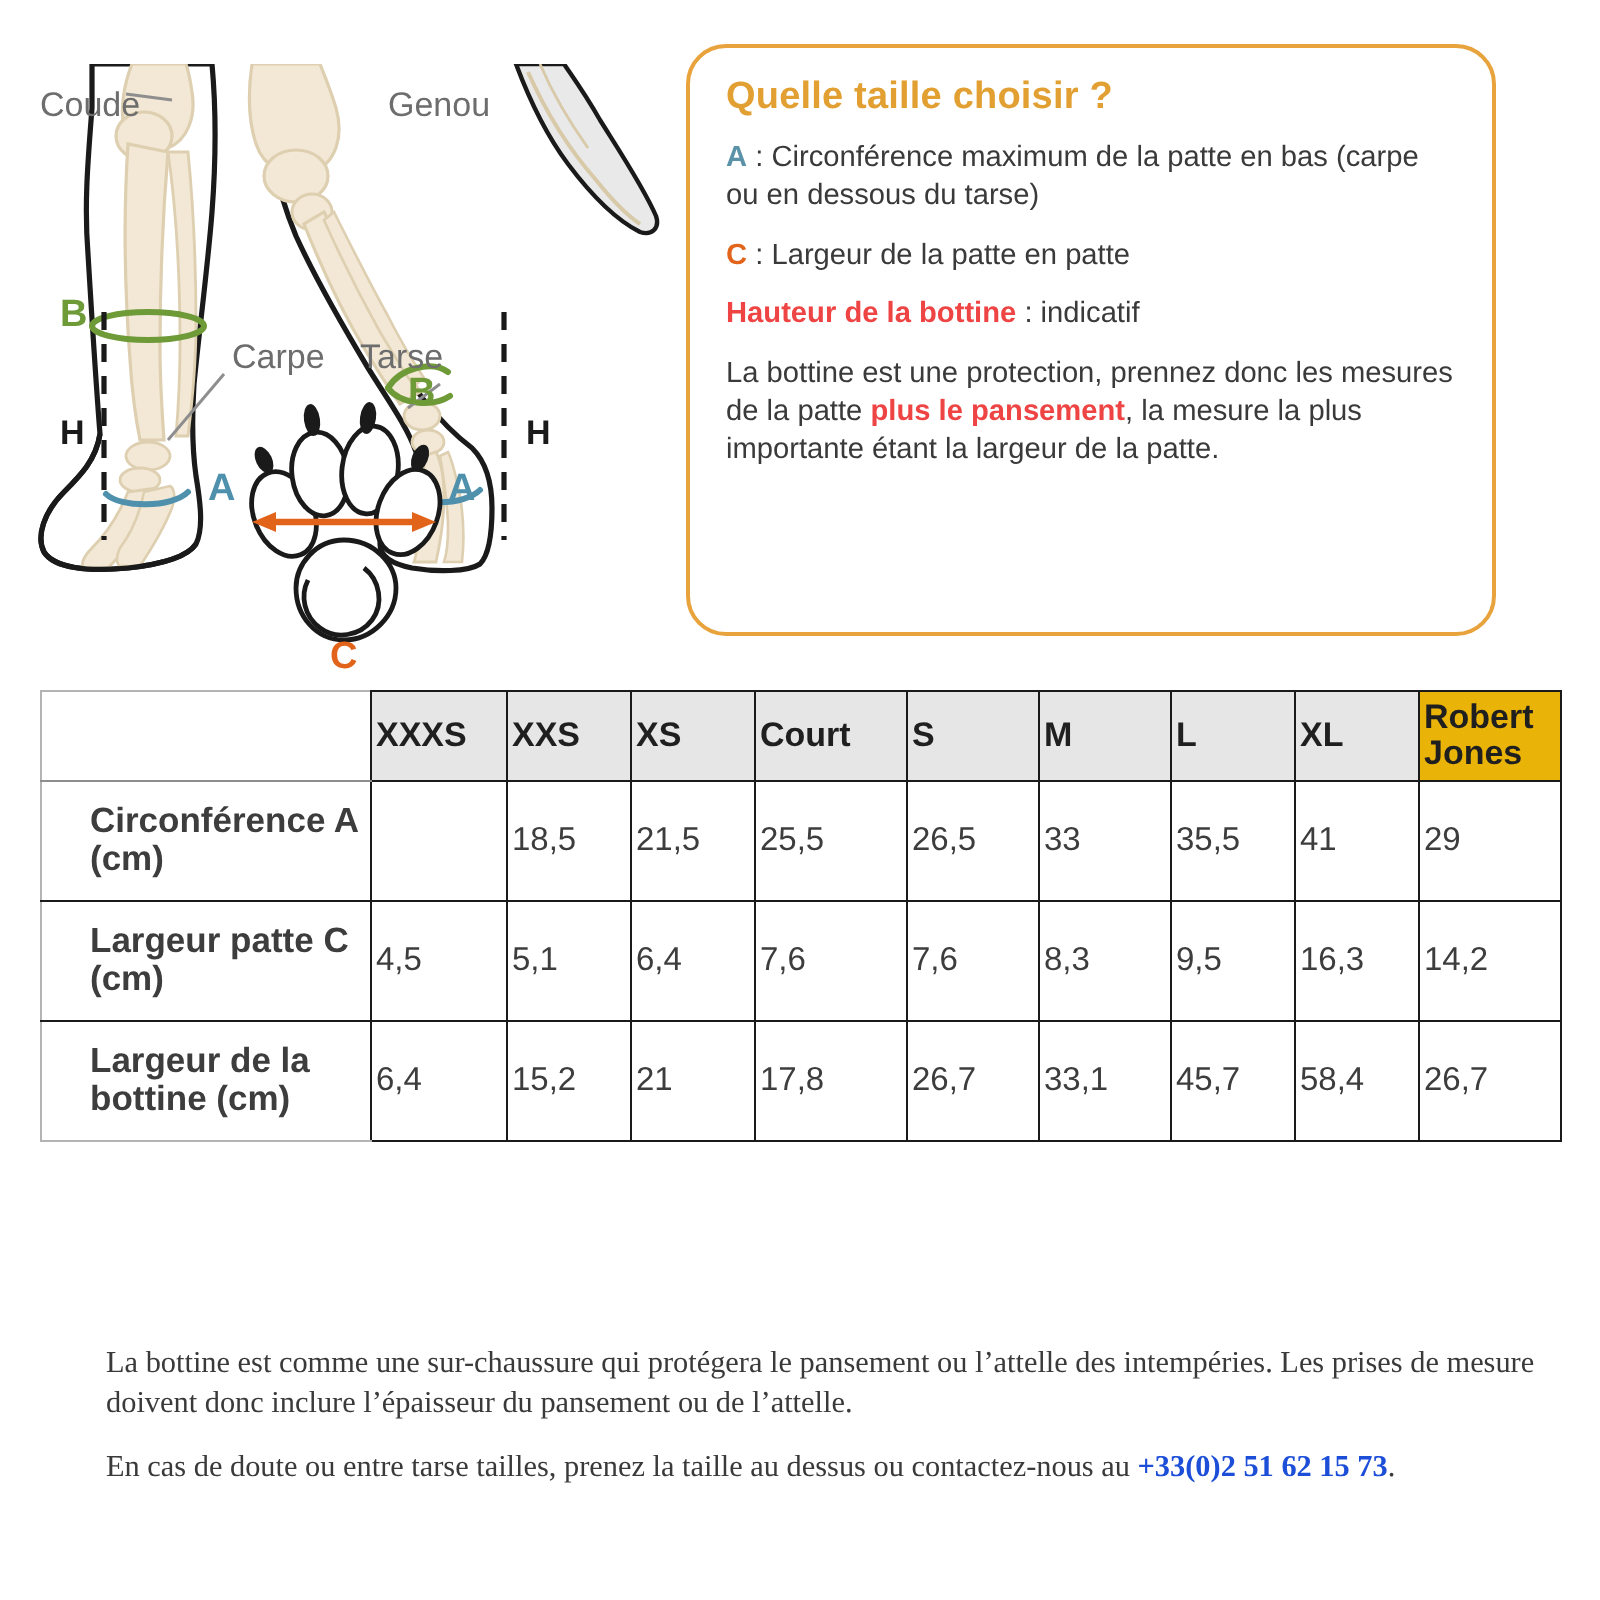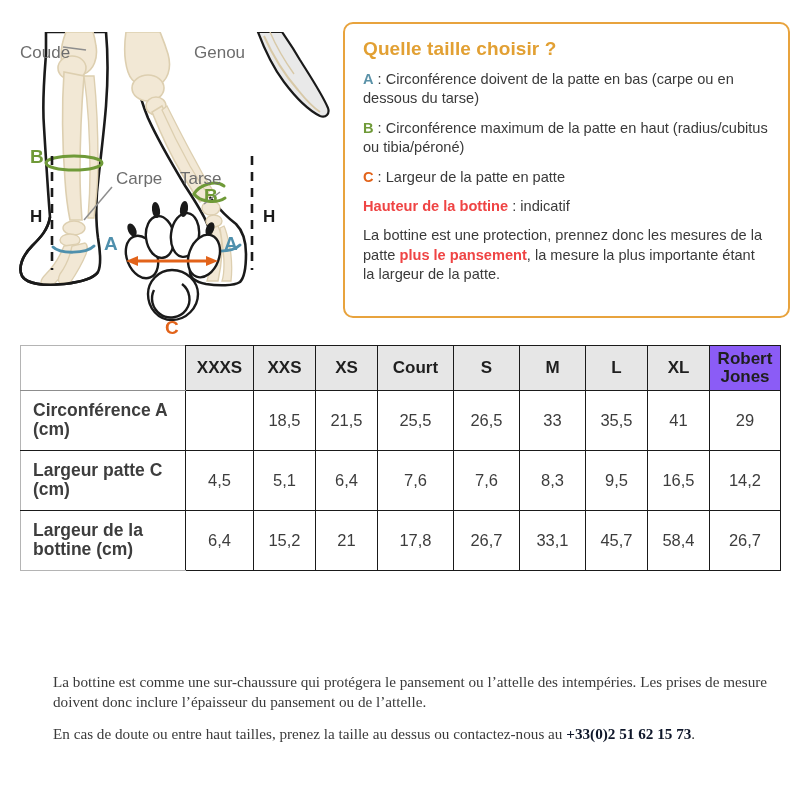--- a/index.html
+++ b/index.html
@@ -28,23 +28,23 @@
     position: absolute;
     left: 8px; top: 32px;
     width: 330px; height: 305px;
   }
   .diagram svg { display: block; }
 
   
   .info-box {
     position: absolute;
     left: 343px; top: 22px;
-    width: 447px; height: 296px;
+    width: 405px; height: 296px;
     border: 2px solid #e8a33d;
-    border-radius: 10px;
+    border-radius: 20px;
     background: #ffffff;
     padding: 14px 18px 10px 18px;
   }
   .info-title {
     color: #e2a033;
     font-size: 19px;
     font-weight: bold;
     margin: 0 0 10px 0;
     letter-spacing: .1px;
   }
@@ -63,52 +63,52 @@
   
   .size-table {
     position: absolute;
     left: 20px; top: 345px;
     width: 760px;
     border-collapse: collapse;
     table-layout: fixed;
   }
   .size-table td, .size-table th {
     border: 1px solid #1a1a1a;
-    text-align: center;
+    text-align: left;
     vertical-align: middle;
     font-size: 16.5px;
     color: #3d3d3d;
     padding: 4px 2px;
     font-weight: normal;
   }
   .size-table thead th {
     background: #e6e6e6;
     font-weight: bold;
     color: #1f1f1f;
     height: 44px;
     font-size: 17px;
   }
   .size-table thead th.corner {
     background: #ffffff;
     border-left: 1px solid #b4b4b4;
     border-top: 1px solid #b4b4b4;
     border-bottom: 1px solid #8d8d8d;
   }
   .size-table thead th.rj {
-    background: #8b5cf6;
+    background: #eab308;
     line-height: 1.05;
   }
   .size-table tbody td {
     height: 60px;
   }
   .size-table td.rowhead {
     text-align: left;
     font-weight: bold;
     font-size: 17.5px;
-    padding-left: 12px;
+    padding-left: 24px;
     line-height: 1.12;
     border-left: 1px solid #b4b4b4;
     border-right: 1px solid #1a1a1a;
   }
   .rh-a { color: #5b92a8; }
   .rh-b { color: #6f9a38; }
   .rh-c { color: #e2631a; }
   .rh-h { color: #1f1f1f; }
   .size-table tbody tr:last-child td.rowhead { border-bottom: 1px solid #b4b4b4; }
 
@@ -119,21 +119,21 @@
     width: 762px;
     margin-left: 33px;
   }
   .footer p {
     margin: 0 0 12px 0;
     font-size: 15.2px;
     line-height: 1.32;
     color: #3a3a3a;
     font-family: "Liberation Serif", serif;
   }
-  .footer .bold { font-weight: bold; color: #0f172a; }
+  .footer .bold { font-weight: bold; color: #1d4ed8; }
 
   
   .dg-label { font-family: "Liberation Sans", sans-serif; fill: #6d6d6d; font-size: 17px; }
   .dg-a { font-family: "Liberation Sans", sans-serif; fill: #4f90ad; font-size: 19px; font-weight: bold; }
   .dg-b { font-family: "Liberation Sans", sans-serif; fill: #6f9a38; font-size: 19px; font-weight: bold; }
   .dg-c { font-family: "Liberation Sans", sans-serif; fill: #e2631a; font-size: 19px; font-weight: bold; }
   .dg-h { font-family: "Liberation Sans", sans-serif; fill: #1a1a1a; font-size: 17px; font-weight: bold; }
 </style>
 </head>
 <body>
@@ -257,23 +257,22 @@
         <text class="dg-a" x="216" y="218">A</text>
         <text class="dg-c" x="157" y="302">C</text>
         <text class="dg-h" x="22" y="190">H</text>
         <text class="dg-h" x="255" y="190">H</text>
       </svg>
     </div>
 
     <div class="info-box">
       <div class="info-title">Quelle taille choisir ?</div>
 
-      <p class="info-p"><span class="lbl-a">A</span><span> : Circonférence doivent de la patte en bas (carpe ou en dessous du tarse)</span></p>
-
-      <p class="info-p"><span class="lbl-b">B</span><span> : Circonférence maximum de la patte en haut (radius/cubitus ou tibia/péroné)</span></p>
+      <p class="info-p"><span class="lbl-a">A</span><span> : Circonférence maximum de la patte en bas (carpe ou en dessous du tarse)</span></p>
+
 
       <p class="info-p"><span class="lbl-c">C</span><span> : Largeur de la patte en patte</span></p>
 
       <p class="info-p"><span class="b-strong">Hauteur de la bottine</span><span> : indicatif</span></p>
 
       <p class="info-p"><span>La bottine est une protection, prennez donc les mesures de la patte </span><span class="b-strong">plus le pansement</span><span>, la mesure la plus importante étant la largeur de la patte.</span></p>
     </div>
   </div>
 
   <table class="size-table">
@@ -318,36 +317,36 @@
       </tr>
       <tr>
         <td class="rowhead rh-c"><span>Largeur patte C</span><br><span>(cm)</span></td>
         <td>4,5</td>
         <td>5,1</td>
         <td>6,4</td>
         <td>7,6</td>
         <td>7,6</td>
         <td>8,3</td>
         <td>9,5</td>
-        <td>16,5</td>
+        <td>16,3</td>
         <td>14,2</td>
       </tr>
       <tr>
         <td class="rowhead rh-h"><span>Largeur de la</span><br><span>bottine (cm)</span></td>
         <td>6,4</td>
         <td>15,2</td>
         <td>21</td>
         <td>17,8</td>
         <td>26,7</td>
         <td>33,1</td>
         <td>45,7</td>
         <td>58,4</td>
         <td>26,7</td>
       </tr>
     </tbody>
   </table>
 
   <div class="footer">
     <p>La bottine est comme une sur-chaussure qui protégera le pansement ou l’attelle des intempéries. Les prises de mesure doivent donc inclure l’épaisseur du pansement ou de l’attelle.</p>
-    <p><span>En cas de doute ou entre haut tailles, prenez la taille au dessus ou contactez-nous au </span><span class="bold">+33(0)2 51 62 15 73</span><span>.</span></p>
+    <p><span>En cas de doute ou entre tarse tailles, prenez la taille au dessus ou contactez-nous au </span><span class="bold">+33(0)2 51 62 15 73</span><span>.</span></p>
   </div>
 
 </div>
 
 </body></html>

